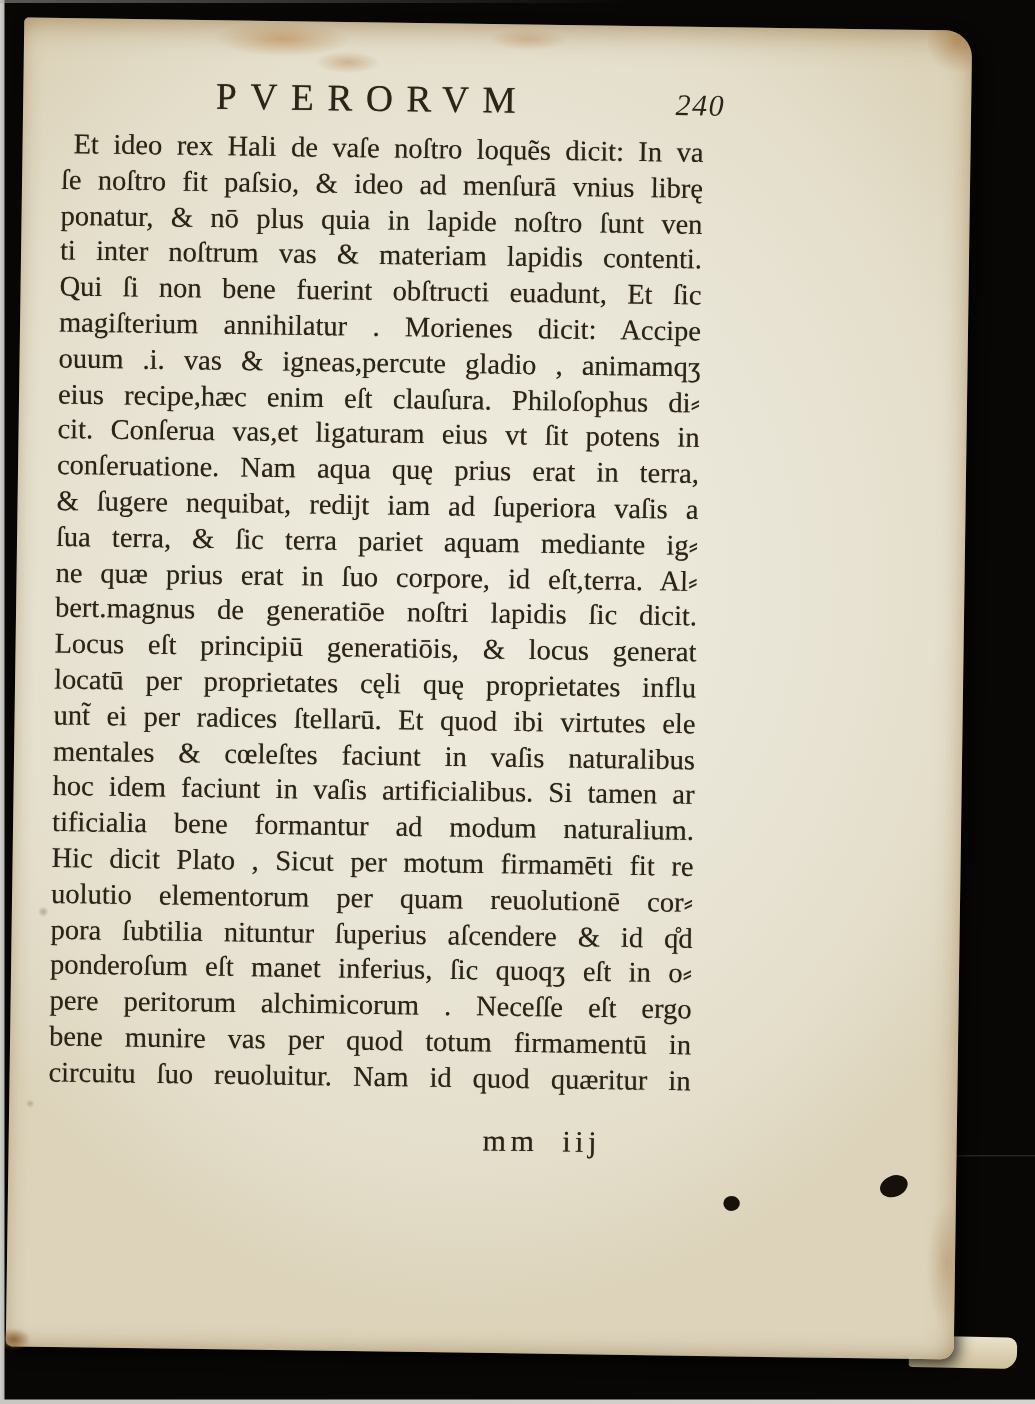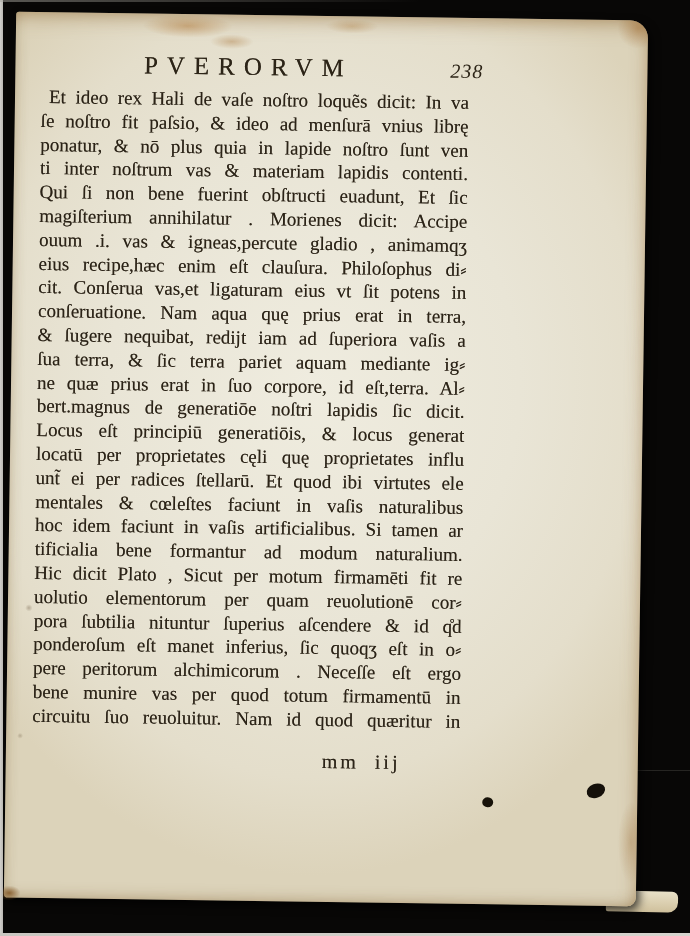--- a/index.html
+++ b/index.html
@@ -87,21 +87,21 @@
 <body>
 
 <div class="strip-left"></div>
 <div class="strip-top"></div>
 <div class="scratch"></div>
 <div class="under-edge"></div>
 
 <div class="page">
   <div class="header-row">
     <div class="running-title">PVERORVM</div>
-    <div class="page-number">238</div>
+    <div class="page-number">240</div>
   </div>
 
   <div class="text-block">
       <div class="text-line">Et ideo rex Hali de vaſe noſtro loquẽs dicit: In va</div>
       <div class="text-line">ſe noſtro fit paſsio, &amp; ideo ad menſurā vnius librę</div>
       <div class="text-line">ponatur, &amp; nō plus quia in lapide noſtro ſunt ven</div>
       <div class="text-line">ti inter noſtrum vas &amp; materiam lapidis contenti.</div>
       <div class="text-line">Qui ſi non bene fuerint obſtructi euadunt, Et ſic</div>
       <div class="text-line">magiſterium annihilatur . Morienes dicit: Accipe</div>
       <div class="text-line">ouum .i. vas &amp; igneas,percute gladio , animamqʒ</div>

